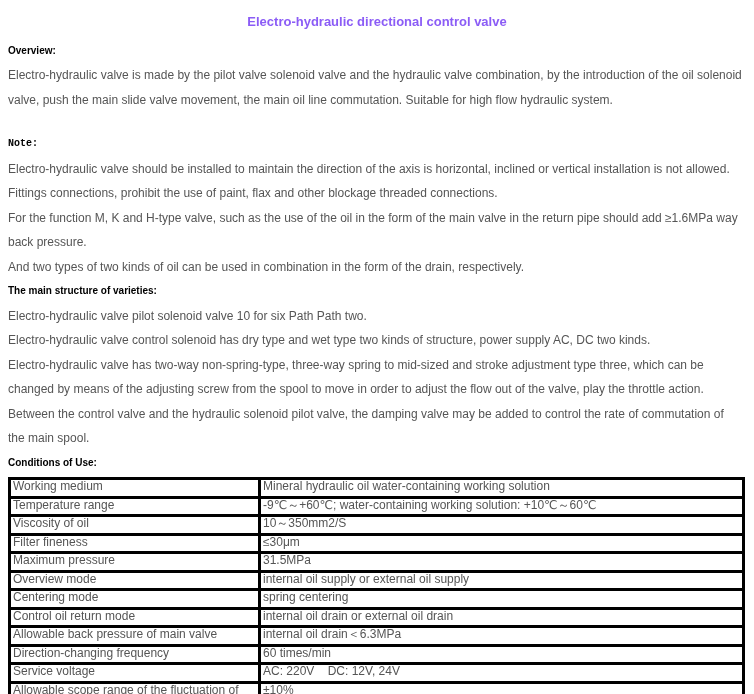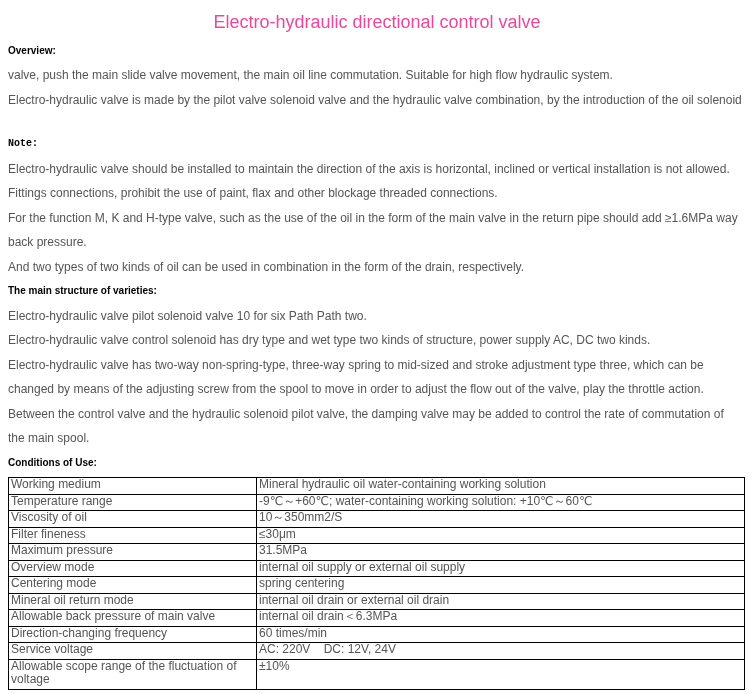--- a/index.html
+++ b/index.html
@@ -12,23 +12,23 @@
     height: 694px;
     overflow: hidden;
     font-family: "Liberation Sans", "DejaVu Sans", sans-serif;
   }
   .page {
     padding: 10px 8px 0 8px;
   }
   .doc-title {
     margin: 0 0 4px 0;
     text-align: center;
-    font-size: 18px;
-    font-weight: normal;
-    color: #ec4899;
+    font-size: 13px;
+    font-weight: bold;
+    color: #8b5cf6;
     line-height: 24.5px;
     white-space: nowrap;
   }
   .sec-heading {
     margin: 0;
     font-size: 10px;
     font-weight: bold;
     color: #000000;
     line-height: 24.5px;
     white-space: nowrap;
@@ -44,43 +44,43 @@
     line-height: 24.5px;
     white-space: nowrap;
   }
   table.cond-table {
     border-collapse: collapse;
     table-layout: fixed;
     width: 737px;
     margin-top: 2px;
   }
   table.cond-table td {
-    border: 1px solid #000000;
+    border: 3px solid #000000;
     font-size: 12px;
     color: #555555;
     line-height: 13.5px;
     padding: 0 2px 2px 2px;
     vertical-align: top;
     white-space: pre-wrap;
     overflow: hidden;
   }
   table.cond-table td.col-label {
     width: 243px;
   }
 </style>
 </head>
 <body>
 
 <div class="page">
 
   <h1 class="doc-title">Electro-hydraulic directional control valve</h1>
 
   <h2 class="sec-heading">Overview:</h2>
+  <p class="line">Electro-hydraulic valve is made by the pilot valve solenoid valve and the hydraulic valve combination, by the introduction of the oil solenoid</p>
   <p class="line">valve, push the main slide valve movement, the main oil line commutation. Suitable for high flow hydraulic system.</p>
-  <p class="line">Electro-hydraulic valve is made by the pilot valve solenoid valve and the hydraulic valve combination, by the introduction of the oil solenoid</p>
 
   <h2 class="sec-heading gap-before">Note:</h2>
   <p class="line">Electro-hydraulic valve should be installed to maintain the direction of the axis is horizontal, inclined or vertical installation is not allowed.</p>
   <p class="line">Fittings connections, prohibit the use of paint, flax and other blockage threaded connections.</p>
   <p class="line">For the function M, K and H-type valve, such as the use of the oil in the form of the main valve in the return pipe should add ≥1.6MPa way</p>
   <p class="line">back pressure.</p>
   <p class="line">And two types of two kinds of oil can be used in combination in the form of the drain, respectively.</p>
 
   <h2 class="sec-heading">The main structure of varieties:</h2>
   <p class="line">Electro-hydraulic valve pilot solenoid valve 10 for six Path Path two.</p>
@@ -116,21 +116,21 @@
       </tr>
       <tr>
         <td class="col-label">Overview mode</td>
         <td>internal oil supply or external oil supply</td>
       </tr>
       <tr>
         <td class="col-label">Centering mode</td>
         <td>spring centering</td>
       </tr>
       <tr>
-        <td class="col-label">Mineral oil return mode</td>
+        <td class="col-label">Control oil return mode</td>
         <td>internal oil drain or external oil drain</td>
       </tr>
       <tr>
         <td class="col-label">Allowable back pressure of main valve</td>
         <td>internal oil drain＜6.3MPa</td>
       </tr>
       <tr>
         <td class="col-label">Direction-changing frequency</td>
         <td>60 times/min</td>
       </tr>

